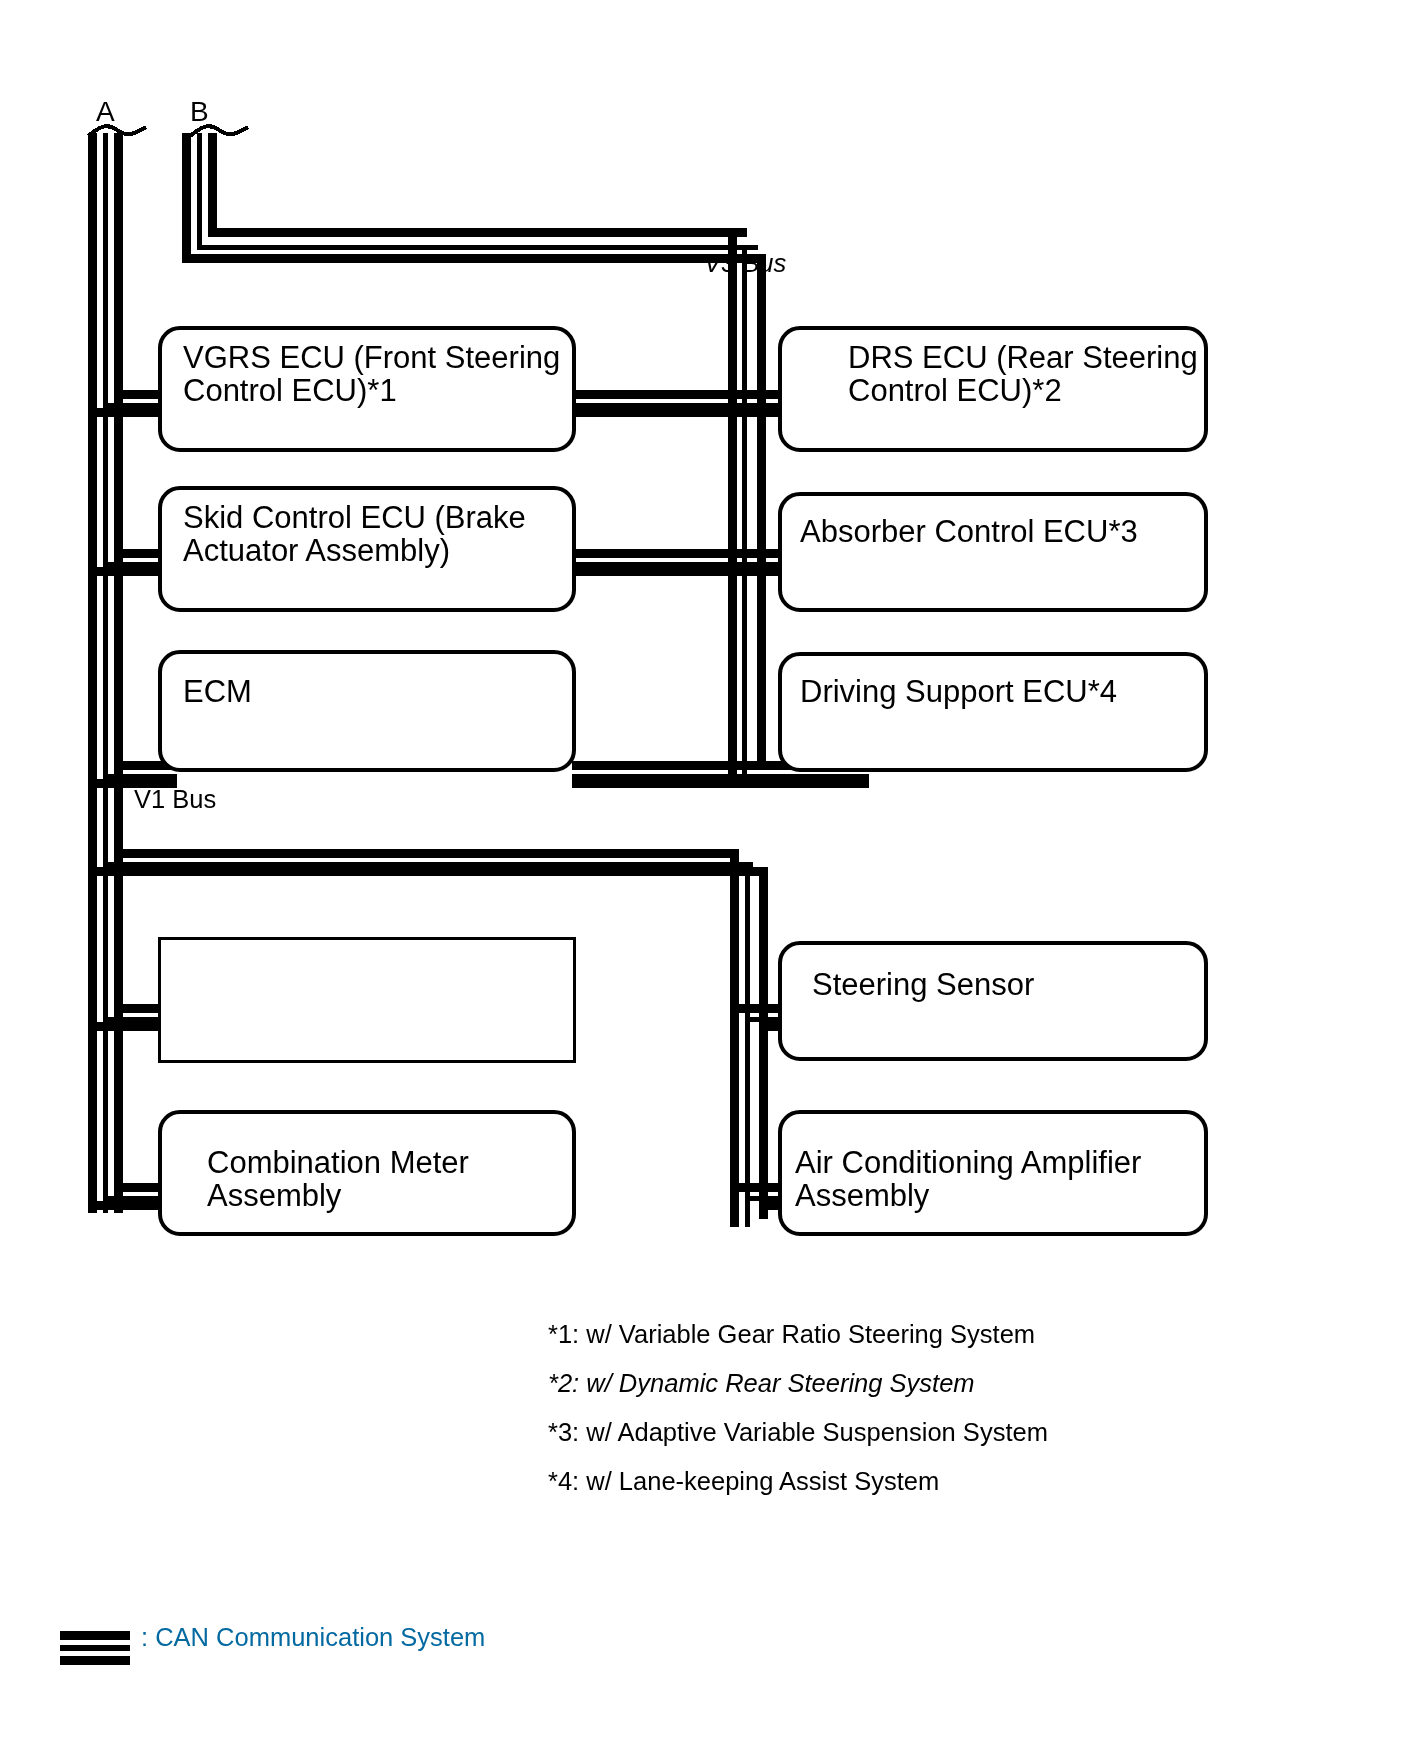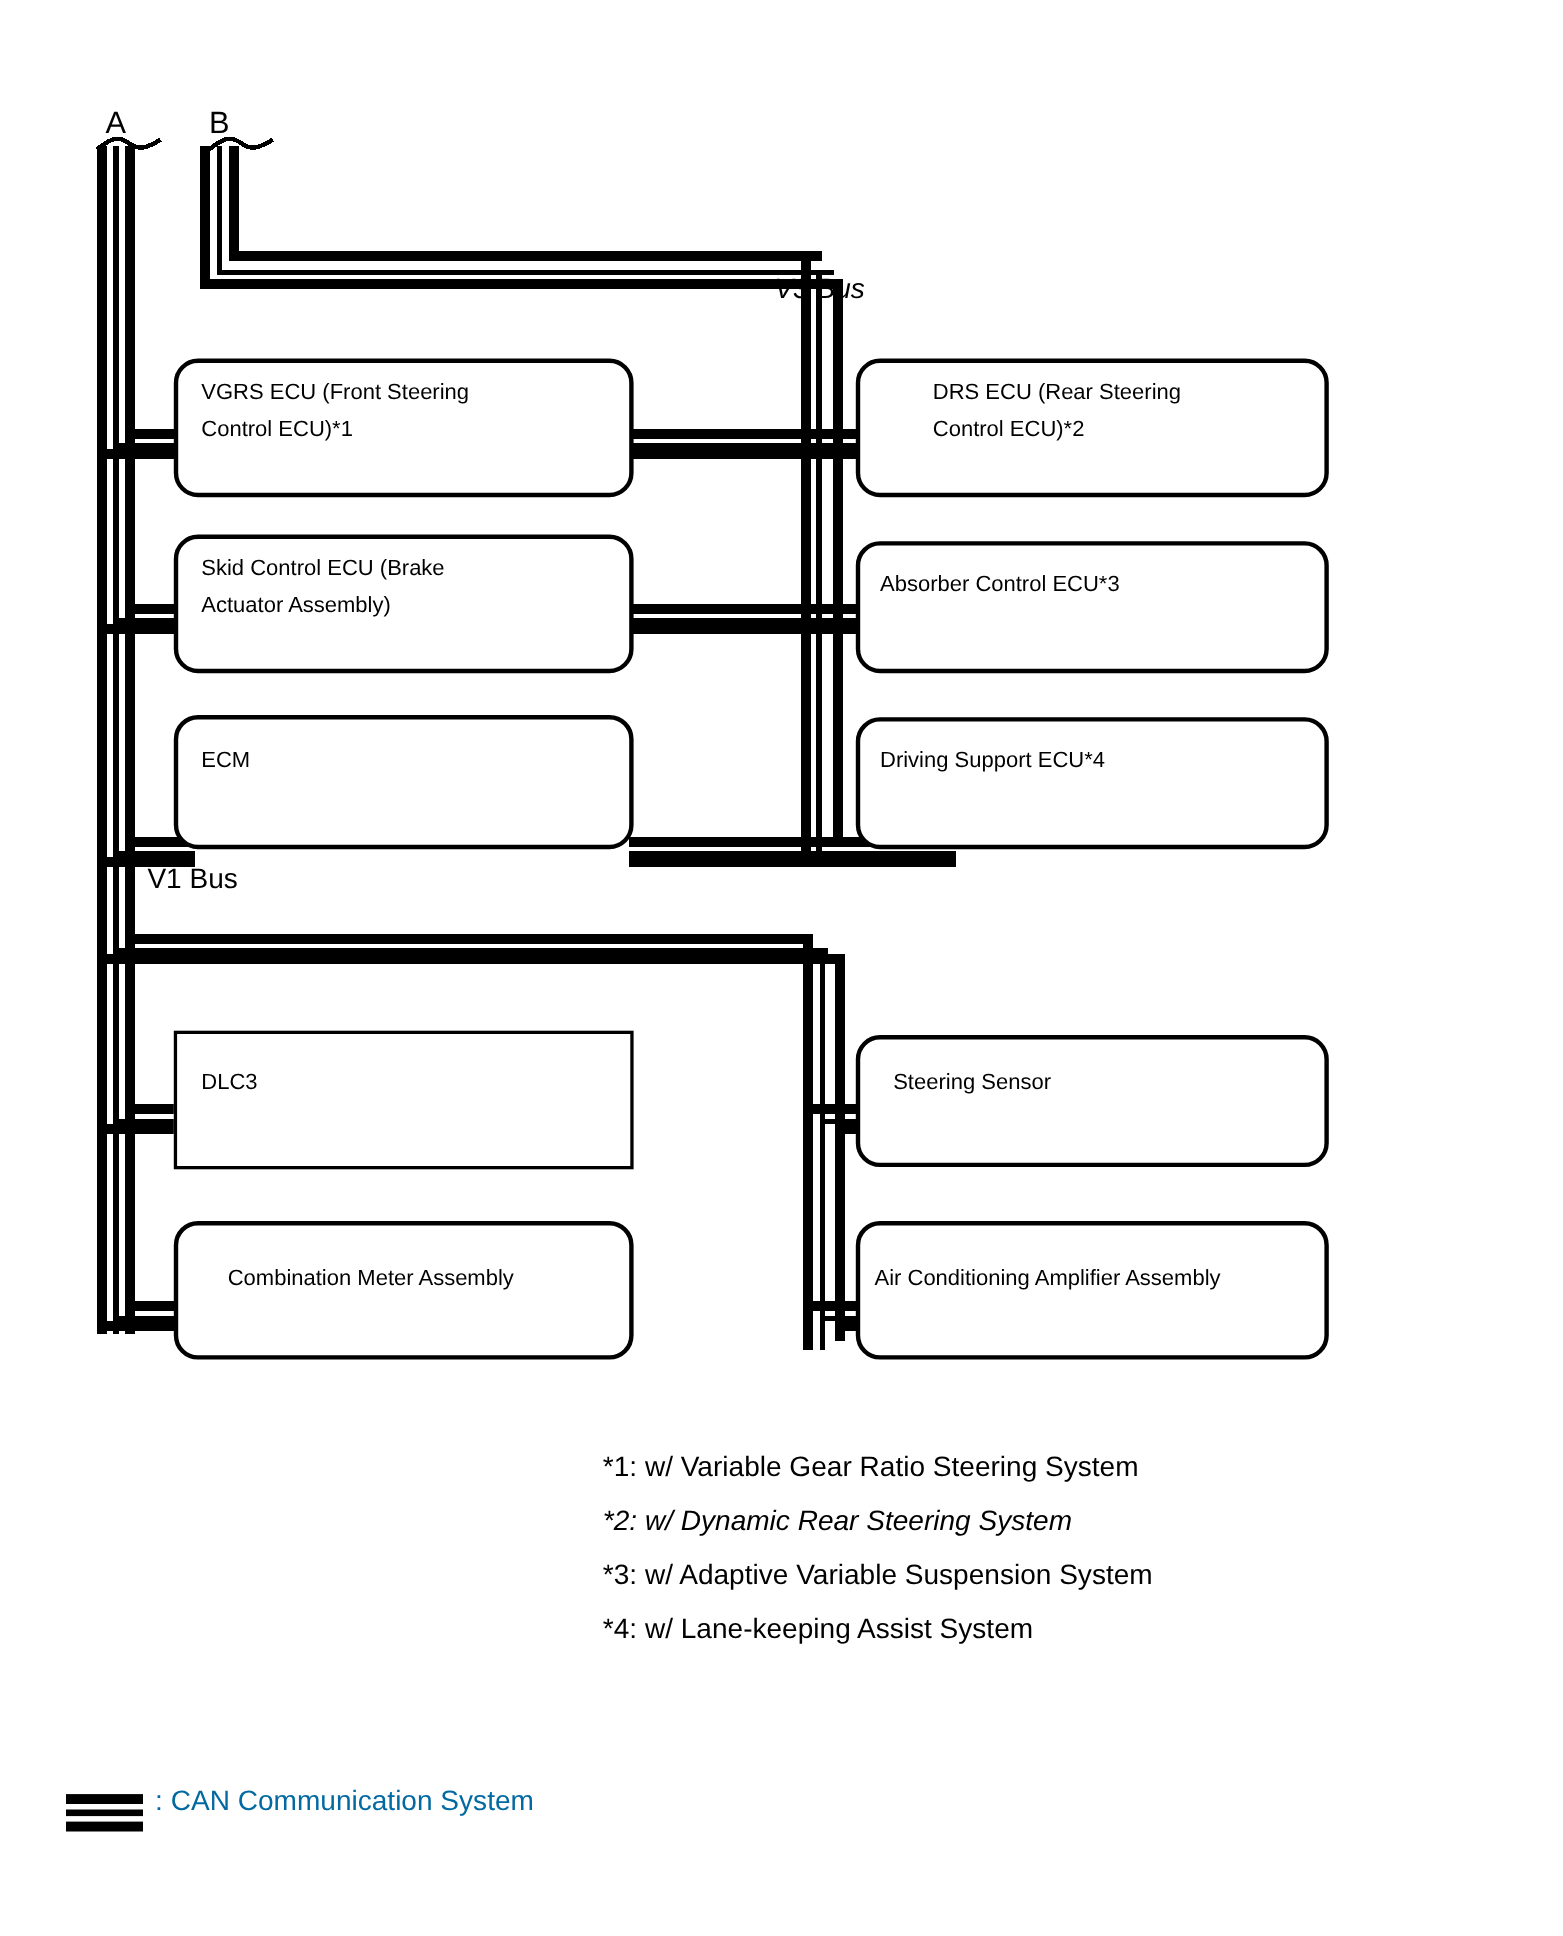--- a/index.html
+++ b/index.html
@@ -2,21 +2,21 @@
 <html><head>
 <meta charset="utf-8">
 <style>
   html,body{margin:0;padding:0;background:#ffffff;}
   body{width:1421px;height:1760px;position:relative;
        font-family:"Liberation Sans","DejaVu Sans",sans-serif;color:#000;}
   #stage{position:absolute;left:0;top:0;width:1421px;height:1760px;overflow:hidden;}
   svg.layer{position:absolute;left:0;top:0;width:1421px;height:1760px;}
   .nodebox{position:absolute;box-sizing:border-box;border:4px solid #000;border-radius:22px;background:#fff;}
   .nodebox.sharp{border-width:3px;border-radius:0;}
-  .nodelabel{position:absolute;font-size:20px;line-height:33px;color:#000;white-space:pre-line;}
+  .nodelabel{position:absolute;font-size:31px;line-height:33px;color:#000;white-space:pre-line;}
   .buslabel{position:absolute;font-size:25.5px;color:#000;white-space:nowrap;}
   .endlabel{position:absolute;font-size:28px;color:#000;}
   .note{position:absolute;font-size:25.5px;color:#000;white-space:nowrap;}
   .legendtext{position:absolute;font-size:25.5px;color:#0369a1;white-space:nowrap;}
   .legendglyph{position:absolute;}
   .legendglyph i{display:block;background:#000;}
 </style>
 </head>
 <body>
 
@@ -164,21 +164,20 @@
 Control ECU)*1</div>
 
   <div class="nodebox" style="left:158px;top:486px;width:418px;height:126px;"></div>
   <div class="nodelabel" style="left:183px;top:501px;width:380px;">Skid Control ECU (Brake
 Actuator Assembly)</div>
 
   <div class="nodebox" style="left:158px;top:650px;width:418px;height:122px;"></div>
   <div class="nodelabel" style="left:183px;top:675px;width:380px;">ECM</div>
 
   <div class="nodebox sharp" style="left:158px;top:937px;width:418px;height:126px;"></div>
-  <div class="nodelabel" style="left:183px;top:968px;width:380px;">DLC3</div>
 
   <div class="nodebox" style="left:158px;top:1110px;width:418px;height:126px;"></div>
   <div class="nodelabel" style="left:183px;top:1146px;width:380px;margin-left:24px;">Combination Meter Assembly</div>
 
   <div class="nodebox" style="left:778px;top:326px;width:430px;height:126px;"></div>
   <div class="nodelabel" style="left:800px;top:341px;width:392px;margin-left:48px;">DRS ECU (Rear Steering
 Control ECU)*2</div>
 
   <div class="nodebox" style="left:778px;top:492px;width:430px;height:120px;"></div>
   <div class="nodelabel" style="left:800px;top:515px;width:392px;">Absorber Control ECU*3</div>

